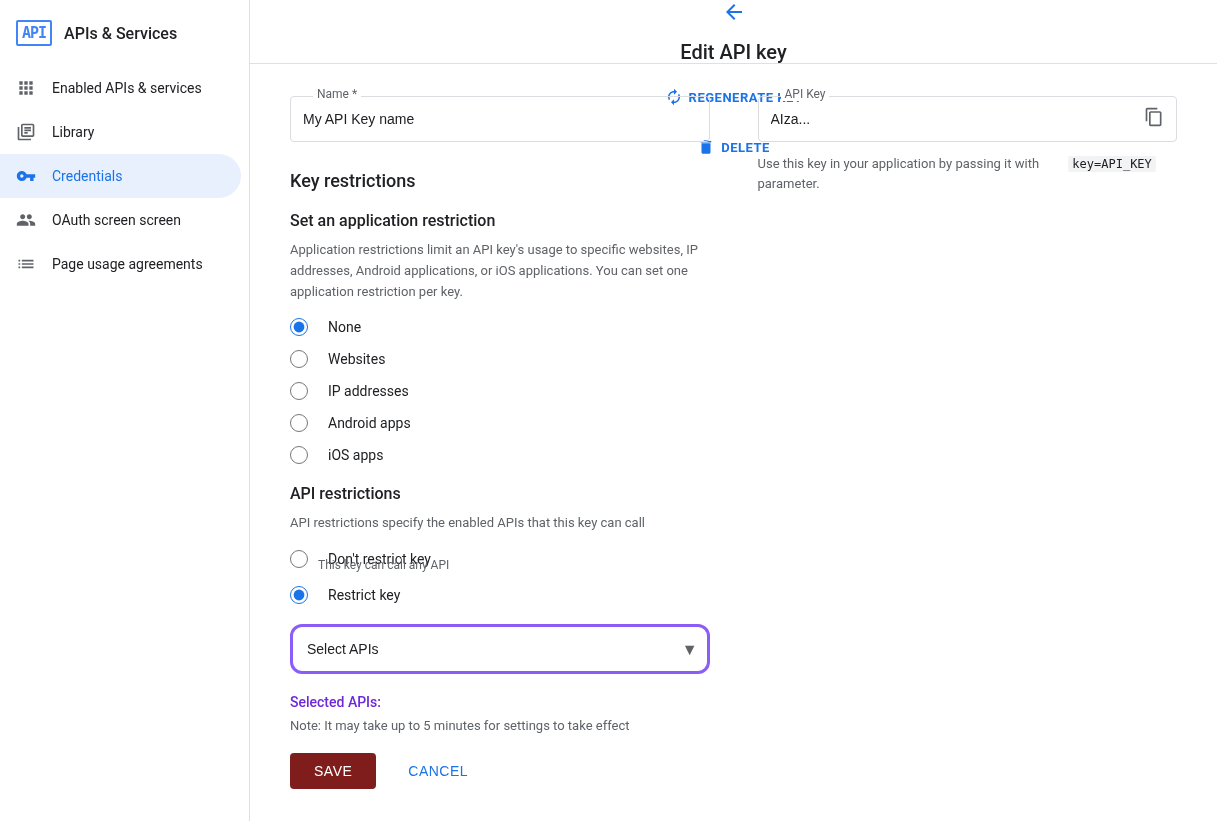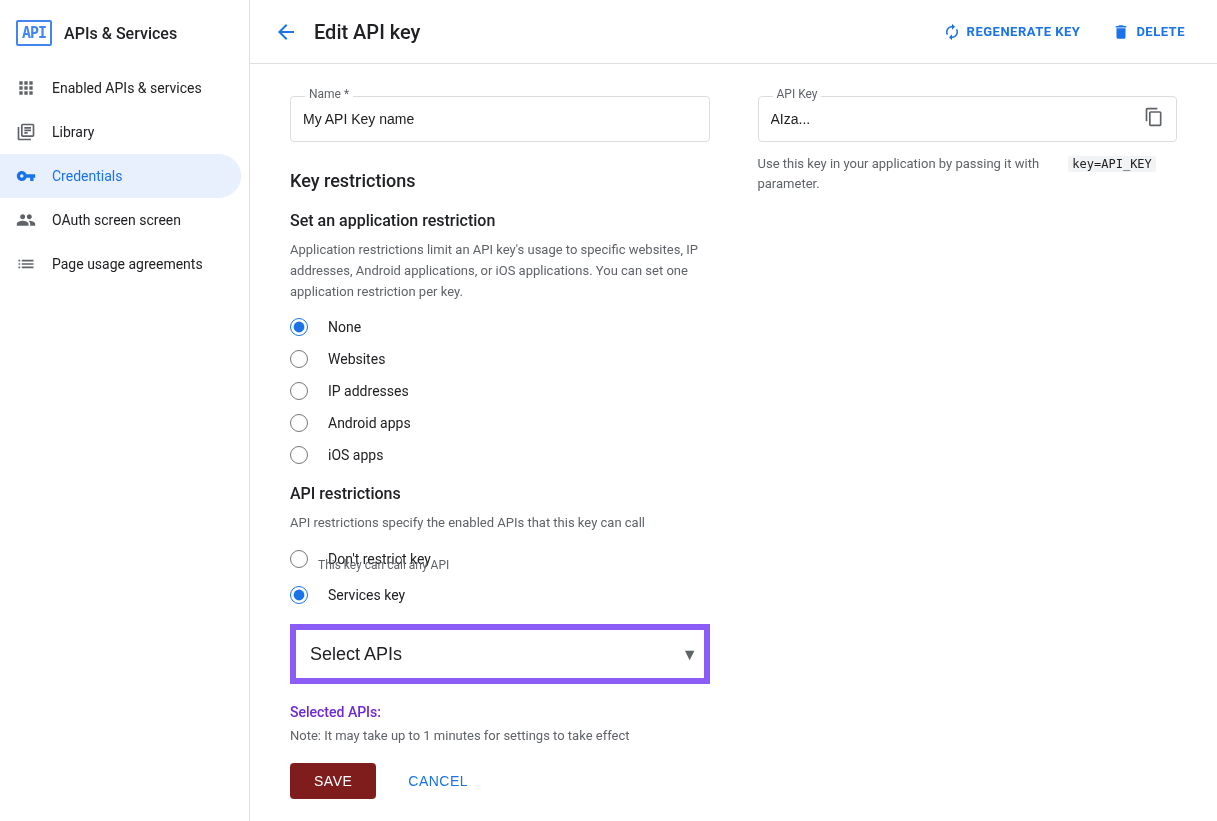--- a/index.html
+++ b/index.html
@@ -15,37 +15,37 @@
     .sidebar-title { font-size: 16px; font-weight: 500; color: #202124; }
     .sidebar-item { display: flex; align-items: center; gap: 16px; padding: 12px 16px; cursor: pointer; border-radius: 0 24px 24px 0; margin-right: 8px; color: #202124; font-size: 14px; }
     .sidebar-item.active { background: #e8f0fe; color: #1a73e8; }
     .sidebar-item .icon { width: 20px; height: 20px; display: flex; align-items: center; justify-content: center; flex-shrink: 0; }
     .sidebar-item .icon svg { width: 20px; height: 20px; }
     .sidebar-item.active .icon svg { fill: #1a73e8; }
     .sidebar-item .icon svg { fill: #5f6368; }
 
     
     .main { flex: 1; display: flex; flex-direction: column; overflow: hidden; }
-    .topbar { display: flex; align-items: center; gap: 16px; padding: 0 24px; height: 64px; border-bottom: 1px solid #e0e0e0; flex-shrink: 0; }
+    .topbar { display: flex; align-items: center; gap: 16px; padding: 0 24px; height: 64px; border-bottom: 1px solid #e0e0e0; flex-shrink: 0; flex-direction: column; }
     .back-btn { color: #1a73e8; cursor: pointer; display: flex; align-items: center; }
     .topbar-title { font-size: 20px; font-weight: 500; color: #202124; flex: 1; }
     .topbar-action { display: flex; align-items: center; gap: 6px; color: #1a73e8; font-size: 13px; font-weight: 700; cursor: pointer; letter-spacing: 0.5px; text-transform: uppercase; padding: 8px; border-radius: 4px; }
 
     
     .content { flex: 1; overflow-y: auto; padding: 32px 40px; }
 
     
     .content-cols { display: flex; gap: 48px; }
     .content-left { flex: 1; max-width: 460px; }
     .content-right { flex: 1; max-width: 460px; }
 
     
     .field-group { margin-bottom: 28px; }
     .text-field { position: relative; border: 1px solid #dadce0; border-radius: 4px; padding: 0; }
-    .text-field label { position: absolute; top: -10px; left: 14px; background: #fff; padding: 0 4px; font-size: 12px; color: #5f6368; }
+    .text-field label { position: absolute; top: -10px; left: 22px; background: #fff; padding: 0 4px; font-size: 12px; color: #5f6368; }
     .text-field input { width: 100%; border: none; outline: none; padding: 14px 12px; font-size: 14px; color: #202124; background: transparent; border-radius: 4px; }
     .text-field.api-key-field { display: flex; align-items: center; }
     .text-field.api-key-field input { flex: 1; }
     .copy-btn { padding: 8px 12px; cursor: pointer; color: #5f6368; border: none; background: transparent; font-size: 18px; }
 
     .api-key-hint { font-size: 13px; color: #5f6368; margin-top: 12px; line-height: 1.5; }
     .api-key-hint code { background: #f1f3f4; padding: 1px 4px; border-radius: 2px; font-size: 12px; font-family: monospace; color: #202124; margin-left: 26px; }
 
     
     .section-title { font-size: 18px; font-weight: 500; color: #202124; margin-bottom: 20px; }
@@ -54,21 +54,21 @@
 
     
     .radio-group { display: flex; flex-direction: column; gap: 14px; margin-bottom: 20px; }
     .radio-item { display: flex; align-items: center; gap: 20px; cursor: pointer; }
     .radio-item input[type="radio"] { width: 18px; height: 18px; accent-color: #1a73e8; cursor: pointer; }
     .radio-item label { font-size: 14px; color: #202124; cursor: pointer; }
     .radio-sub { font-size: 12px; color: #5f6368; margin-left: 28px; margin-top: -10px; }
 
     
     .select-wrapper { position: relative; margin-bottom: 20px; }
-    .select-wrapper select { width: 100%; padding: 14px 36px 14px 14px; border: 6px solid #8b5cf6; border-radius: 0; font-size: 18px; color: #202124; background: #fff; appearance: none; cursor: pointer; outline: none; }
+    .select-wrapper select { width: 100%; padding: 14px 36px 14px 14px; border: 3px solid #8b5cf6; border-radius: 12px; font-size: 14px; color: #202124; background: #fff; appearance: none; cursor: pointer; outline: none; }
     .select-arrow { position: absolute; right: 12px; top: 50%; transform: translateY(-50%); pointer-events: none; color: #5f6368; font-size: 16px; }
 
     
     .selected-apis-label { font-size: 14px; font-weight: 500; color: #6d28d9; margin-bottom: 8px; }
 
     
     .note-text { font-size: 13px; color: #5f6368; margin-bottom: 20px; }
 
     
     .action-buttons { display: flex; align-items: center; gap: 16px; margin-top: 8px; }
@@ -201,34 +201,34 @@
           <div class="radio-group">
             <div>
               <div class="radio-item">
                 <input type="radio" name="api-restriction" id="dont-restrict" style="">
                 <label for="dont-restrict">Don't restrict key</label>
               </div>
               <div class="radio-sub">This key can call any API</div>
             </div>
             <div class="radio-item">
               <input type="radio" name="api-restriction" id="restrict" checked="" style="">
-              <label for="restrict">Services key</label>
+              <label for="restrict">Restrict key</label>
             </div>
           </div>
 
           <div class="select-wrapper">
             <select>
               <option value="">Select APIs</option>
             </select>
             <div class="select-arrow">▼</div>
           </div>
 
           <div class="selected-apis-label">Selected APIs:</div>
 
-          <div class="note-text">Note: It may take up to 1 minutes for settings to take effect</div>
+          <div class="note-text">Note: It may take up to 5 minutes for settings to take effect</div>
 
           <div class="action-buttons">
             <button class="btn-save">SAVE</button>
             <button class="btn-cancel">CANCEL</button>
           </div>
 
         </div>
 
         <div class="content-right">
           <div class="field-group">

